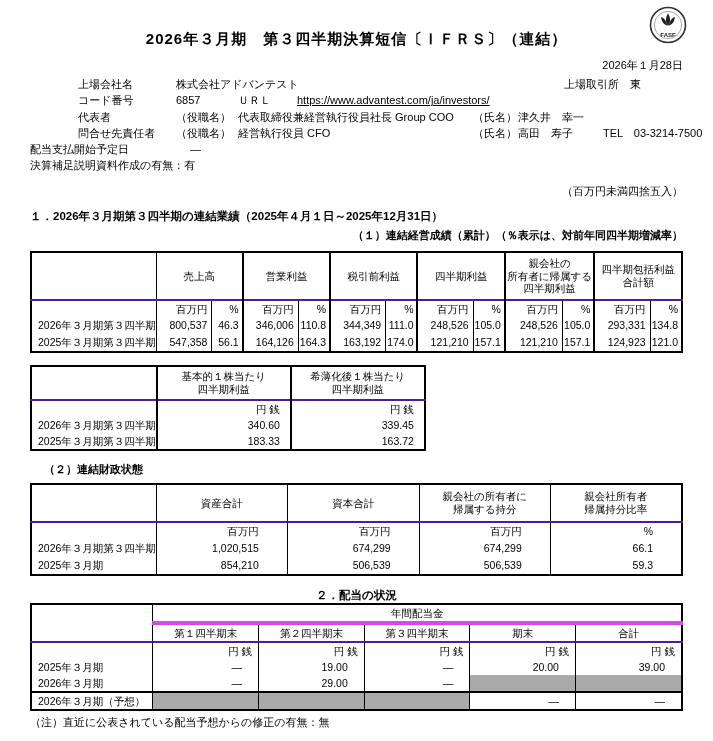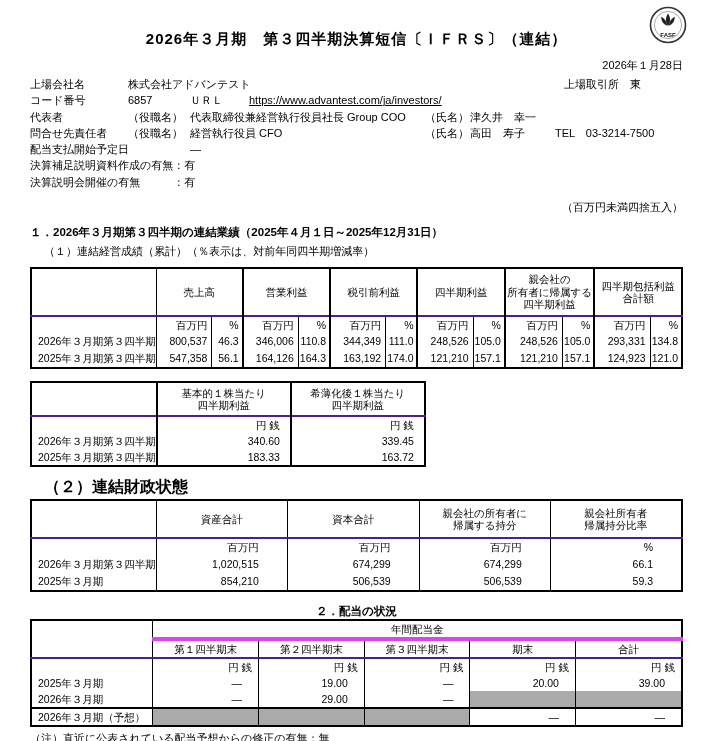--- a/index.html
+++ b/index.html
@@ -14,36 +14,36 @@
   
   .fasf { position:absolute; top:5px; right:25px; width:40px; height:40px; }
 
   
   .title { text-align:center; padding-top:30px; font-size:15px; font-weight:bold; letter-spacing:1px; line-height:18px; }
   .date-line { text-align:right; font-size:11px; margin-top:10px; line-height:14px; }
 
   
   .info { font-size:11px; margin-top:4px; }
   .info .row { display:flex; line-height:16.3px; white-space:pre; }
-  .cl   { width:98px;  flex:none; }
+  .cl   { width:98px;  flex:none;margin-left:48px; }
   .cs   { width:62px;  flex:none; }
   .curl { width:47px;  flex:none; }
   .cv   { width:235px; flex:none; }
   .cn   { width:45px;  flex:none; }
   .cnm  { width:85px;  flex:none; }
   .cl5  { width:160px; flex:none; }
   .exchange { margin-left:auto; padding-right:42px; }
   .url { color:#000; text-decoration:underline;padding-left:12px; }
   .tel { margin-left:0; }
 
   .rounding { text-align:right; font-size:11px; margin-top:10px; line-height:14px; }
   .s-head { font-size:11.5px; font-weight:bold; margin-top:11px; line-height:15px; }
-  .subrow { display:flex; justify-content:flex-start; font-size:11px; font-weight:normal; margin-top:4px; line-height:15px; }
+  .subrow { display:flex; justify-content:flex-end; font-size:11px; font-weight:bold; margin-top:4px; line-height:15px; }
   .subrow .ind { padding-left:14px; }
-  .sub2 { font-size:16px; font-weight:bold; margin-top:12px; line-height:15px; padding-left:14px; }
+  .sub2 { font-size:11px; font-weight:bold; margin-top:12px; line-height:15px; padding-left:14px;font-family:Liberation Mono, monospace; }
   .s2-head { font-size:11.5px; font-weight:bold; margin-top:12px; line-height:15px;text-align:center; }
   .note { font-size:11px; margin-top:5px; line-height:13px; }
 
   
   table.t { border-collapse:collapse; table-layout:fixed; font-size:10.5px; border:2px solid #000; }
   table.t td, table.t th { border-left:1px solid #000; overflow:hidden; white-space:nowrap; font-weight:normal; vertical-align:middle; }
   table.t .gb { border-left:2px solid #000; }
   table.t tr.units td { border-top:2px solid #4c1d95; }
   table.t th { text-align:center; }
   table.t th span { display:block; line-height:12.5px; }
@@ -121,23 +121,20 @@
       <span class="cn">（氏名）</span>
       <span class="cnm">高田　寿子</span>
       <span class="tel">TEL　03-3214-7500</span>
     </div>
     <div class="row">
       <span class="cl5">配当支払開始予定日</span>
       <span>―</span>
     </div>
     <div class="row">
       <span>決算補足説明資料作成の有無：有</span>
-    </div>
-    <div class="row">
-      <span>決算説明会開催の有無　　　：有</span>
     </div>
   </div>
 
   <div class="rounding">（百万円未満四捨五入）</div>
 
   <div class="s-head">１．2026年３月期第３四半期の連結業績（2025年４月１日～2025年12月31日）</div>
 
   <div class="subrow">
     <span class="ind">（１）連結経営成績（累計）</span>
     <span>（％表示は、対前年同四半期増減率）</span>

